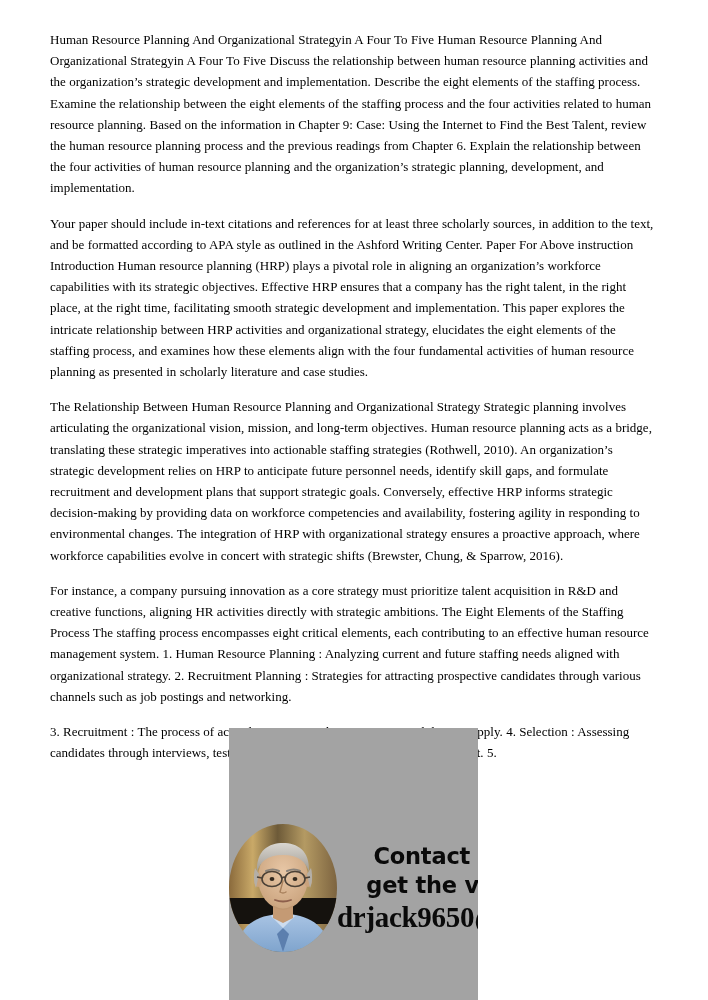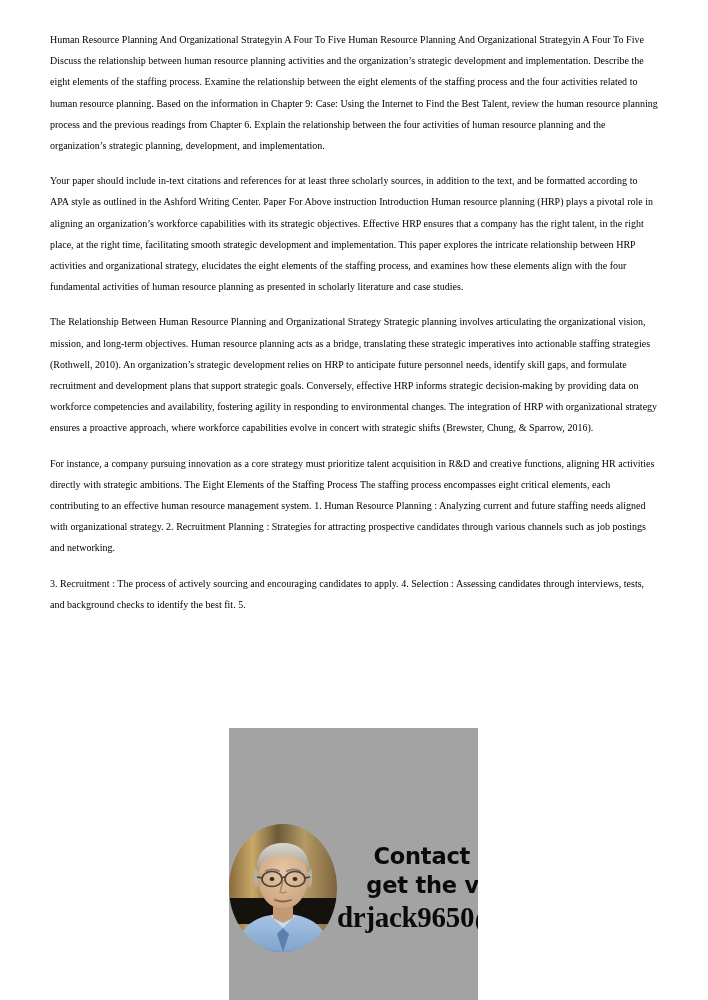--- a/index.html
+++ b/index.html
@@ -19,21 +19,21 @@
     overflow: hidden;
   }
   #doc-body {
     position: absolute;
     left: 50px;
     top: 29px;
     width: 608px;
   }
   .para {
     margin: 0 0 14px 0;
-    font-size: 10px;
+    font-size: 13px;
     line-height: 21.2px;
     color: #000000;
     text-align: left;
     white-space: pre-wrap;
     word-spacing: 0.1px;
   }
   .para:last-child { margin-bottom: 0; }
 
   
   #contact-overlay {

